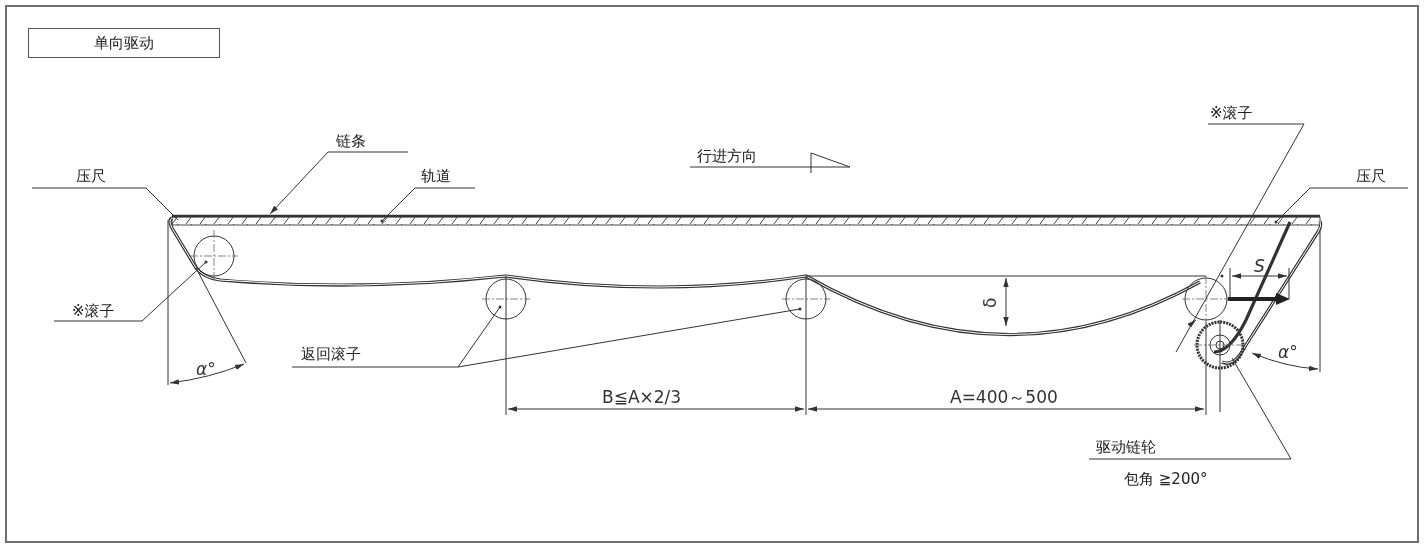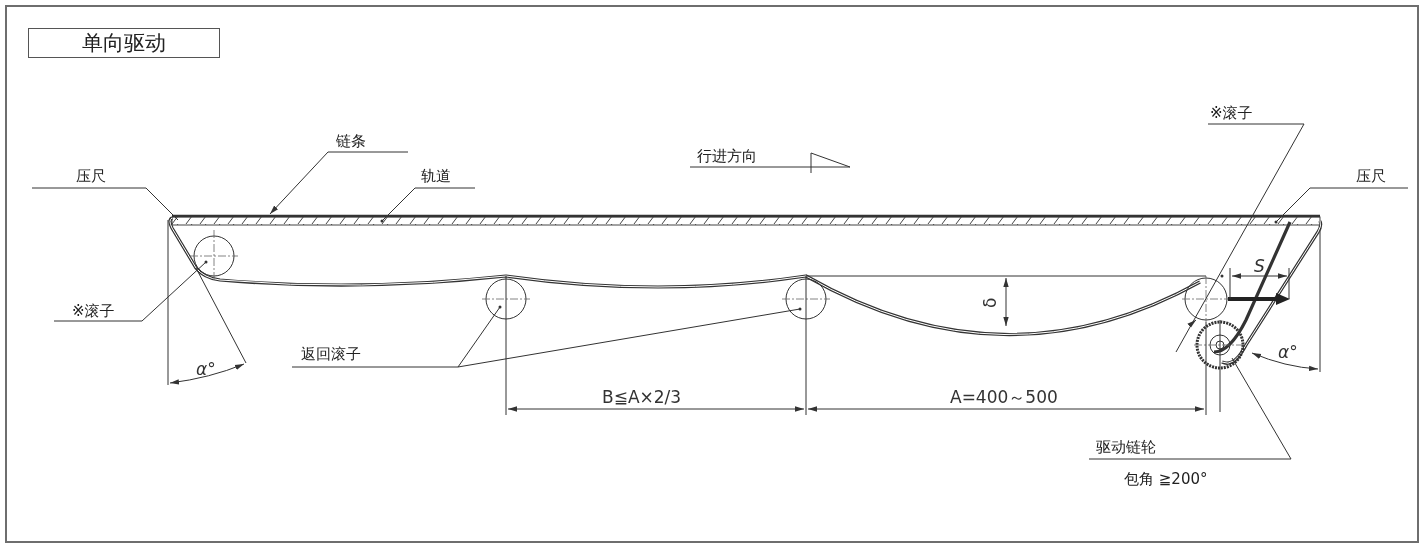--- a/index.html
+++ b/index.html
@@ -2,21 +2,21 @@
 <html><head>
 <meta charset="utf-8">
 <style>
   html, body { margin: 0; padding: 0; background: #ffffff; }
   body { width: 1428px; height: 551px; position: relative; overflow: hidden;
          font-family: "DejaVu Sans", "Liberation Sans", sans-serif; }
   #frame { position: absolute; left: 5px; top: 5px; width: 1414px; height: 538px;
            border: 2px solid #6e6e6e; box-sizing: border-box; }
   #title-box { position: absolute; left: 28px; top: 28px; width: 192px; height: 30px;
                border: 1.5px solid #555; box-sizing: border-box; display: flex;
-               align-items: center; justify-content: center; font-size: 21px; color: #222; }
+               align-items: center; justify-content: center; font-size: 15px; color: #222; }
   svg { position: absolute; left: 0; top: 0; }
   .lbl { font-size: 15px; fill: #222; font-family: "DejaVu Sans", sans-serif; }
   .dim { font-size: 17px; fill: #333; font-family: "DejaVu Sans", sans-serif; }
   .thin { stroke: #333; stroke-width: 1; fill: none; }
   .chain { stroke: #333; stroke-width: 3.2; fill: none; }
   .chain-in { stroke: #fff; stroke-width: 1; fill: none; }
   .center { stroke: #666; stroke-width: 0.8; fill: none; stroke-dasharray: 8 2 2 2; }
 </style>
 </head>
 <body>

